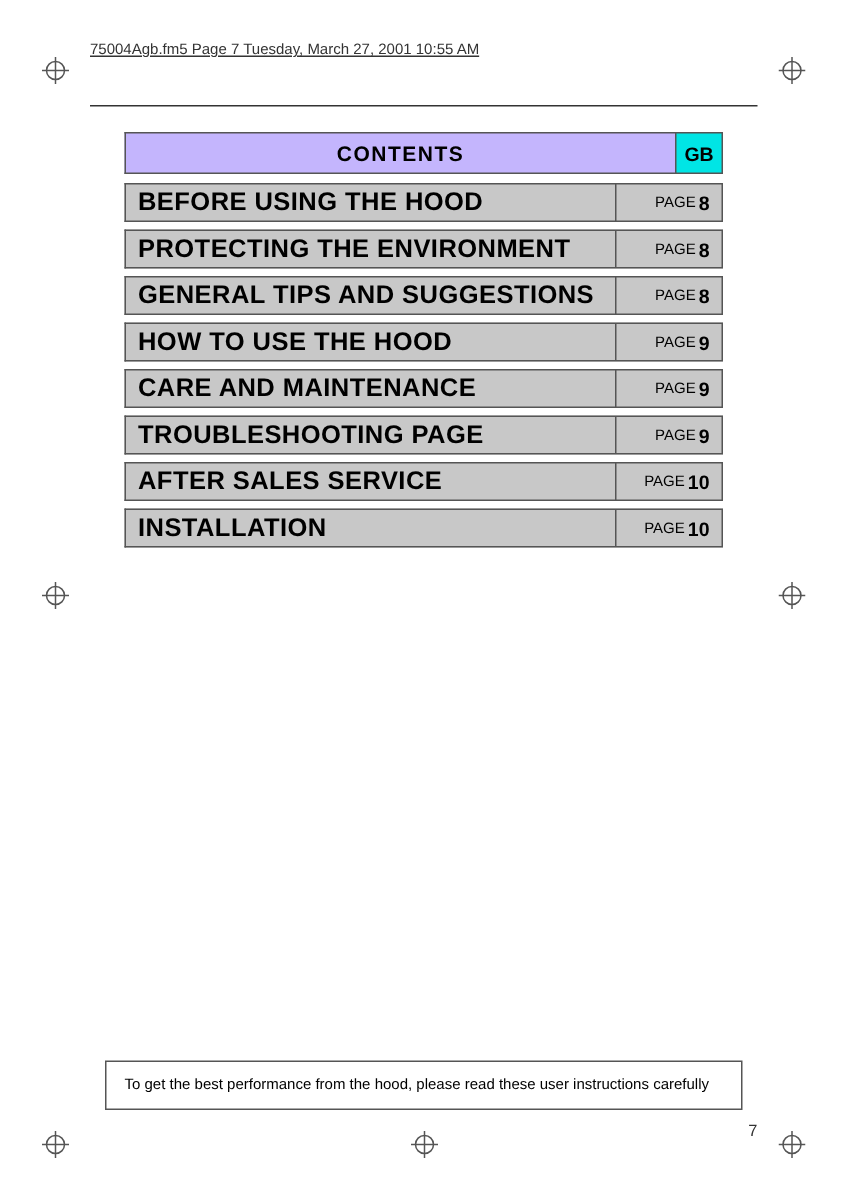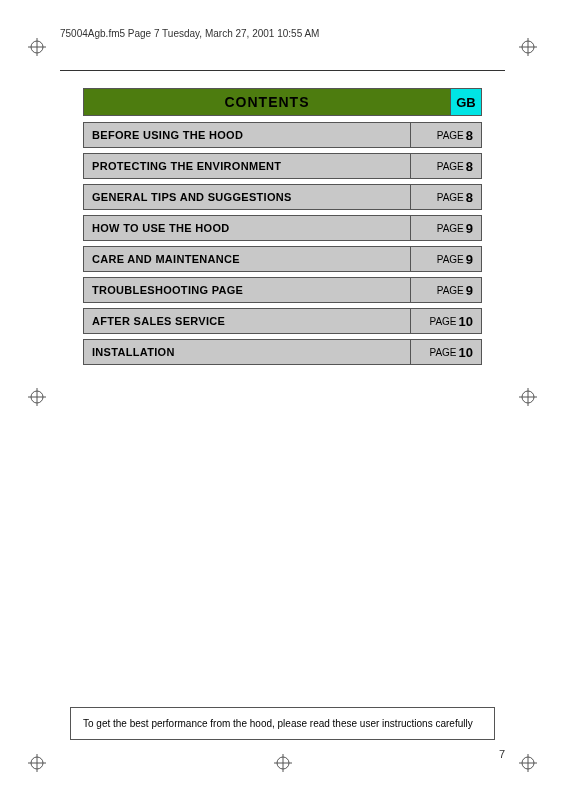--- a/index.html
+++ b/index.html
@@ -28,20 +28,21 @@
     .header-bar {
       position: absolute;
       top: 28px;
       left: 60px;
       right: 60px;
       display: flex;
       justify-content: space-between;
       align-items: center;
       font-size: 10px;
       color: #333;
+      text-decoration: underline;
     }
 
     
     .crosshair {
       position: absolute;
       width: 18px;
       height: 18px;
     }
 
     .crosshair svg {
@@ -59,21 +60,21 @@
 
     
     .contents-header {
       display: flex;
       width: 100%;
       height: 28px;
       margin-bottom: 6px;
     }
 
     .contents-title {
-      background: #4d7c0f;
+      background: #c4b5fd;
       flex: 1;
       display: flex;
       align-items: center;
       justify-content: center;
       font-weight: 900;
       font-size: 14px;
       color: #000;
       border: 1.5px solid #555;
       border-right: none;
       letter-spacing: 1px;
@@ -99,21 +100,21 @@
       margin-bottom: 5px;
     }
 
     .toc-label {
       background: #c8c8c8;
       flex: 1;
       display: flex;
       align-items: center;
       padding-left: 8px;
       font-weight: 900;
-      font-size: 11px;
+      font-size: 17px;
       color: #000;
       border: 1.5px solid #555;
       border-right: none;
       letter-spacing: 0.3px;
     }
 
     .toc-page {
       background: #c8c8c8;
       width: 72px;
       display: flex;

